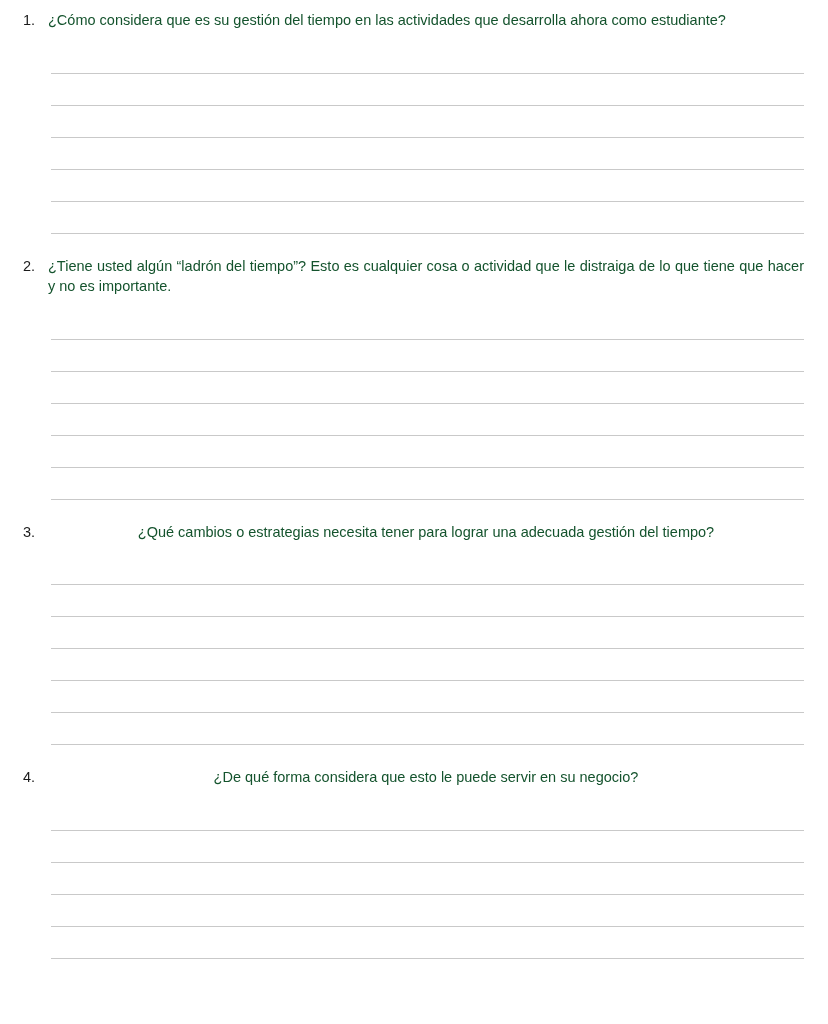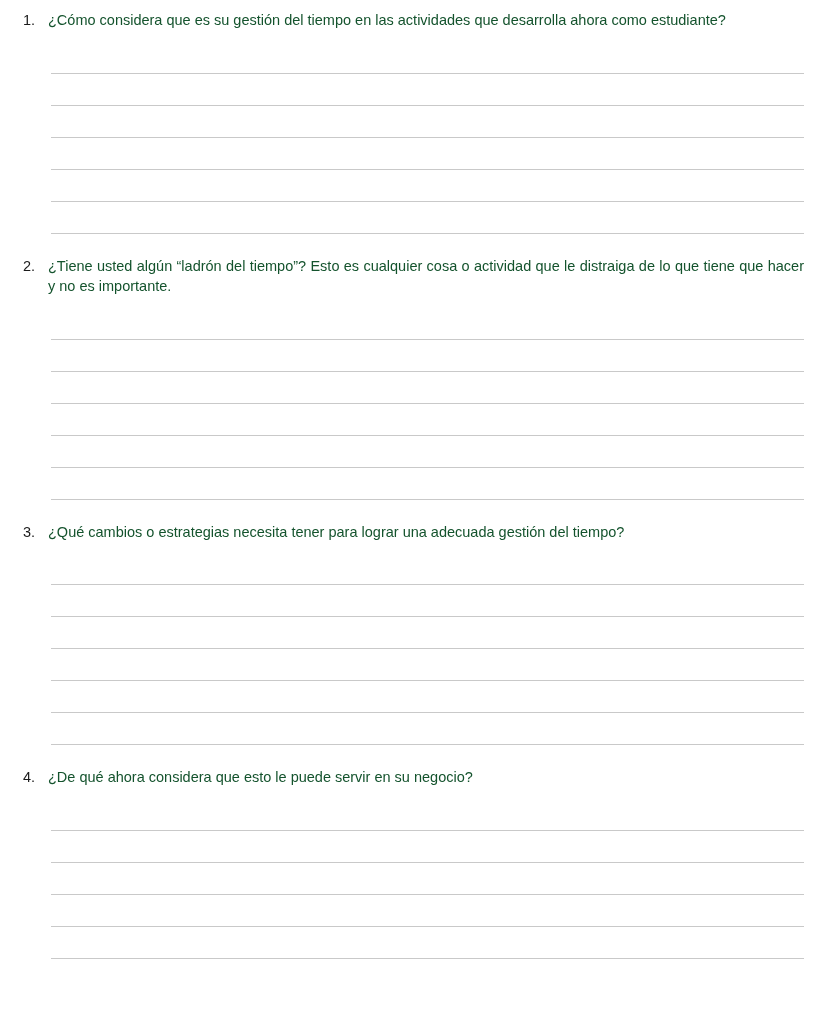--- a/index.html
+++ b/index.html
@@ -41,21 +41,21 @@
   .q-text {
     flex: 1 1 auto;
     font-size: 14.5px;
     line-height: 1.42;
     text-align: justify;
     text-justify: inter-word;
     color: #14532d;
     padding-right: 0;
   }
   .q-text.nojustify {
-    text-align: left;
+    text-align: center;
   }
   .lines {
     margin-left: 33px;
     margin-right: 0;
   }
   .line {
     border-bottom: 1px solid #c9c9c9;
     height: 31px;
   }
   .gap-after {
@@ -120,21 +120,21 @@
       <div class="line"></div>
       <div class="line"></div>
     </div>
   </div>
 
   <div class="gap-after"></div>
 
   <div class="question-block">
     <div class="q-row">
       <div class="q-number">4.</div>
-      <div class="q-text nojustify">¿De qué ahora considera que esto le puede servir en su negocio?</div>
+      <div class="q-text nojustify">¿De qué forma considera que esto le puede servir en su negocio?</div>
     </div>
     <div class="gap-small"></div>
     <div class="lines">
       <div class="line"></div>
       <div class="line"></div>
       <div class="line"></div>
       <div class="line"></div>
       <div class="line"></div>
     </div>
   </div>

